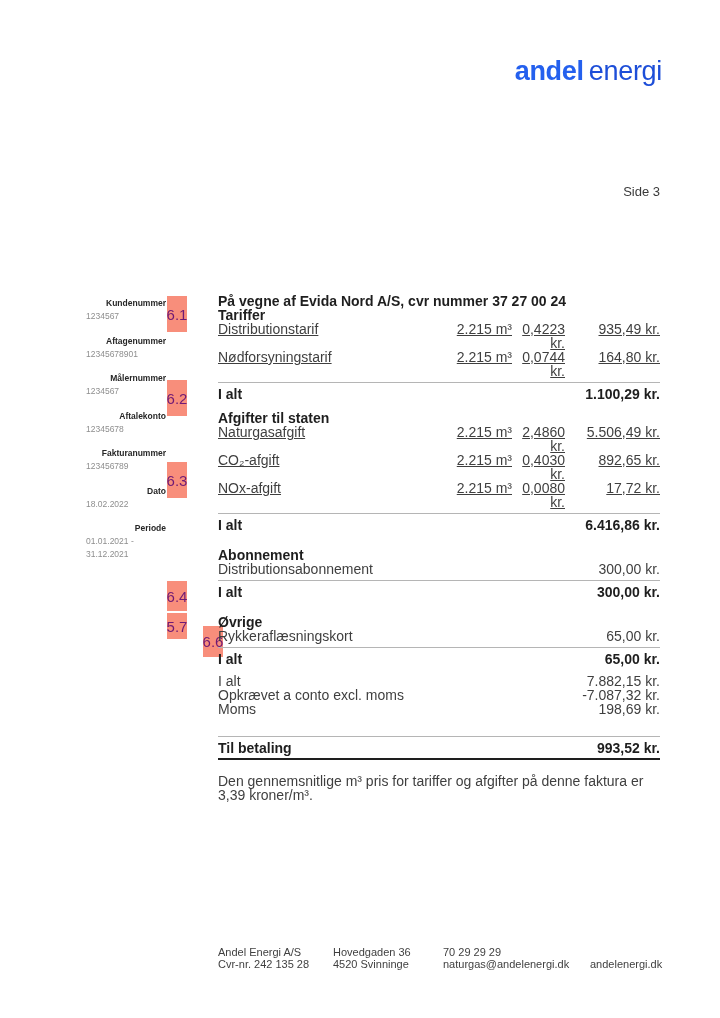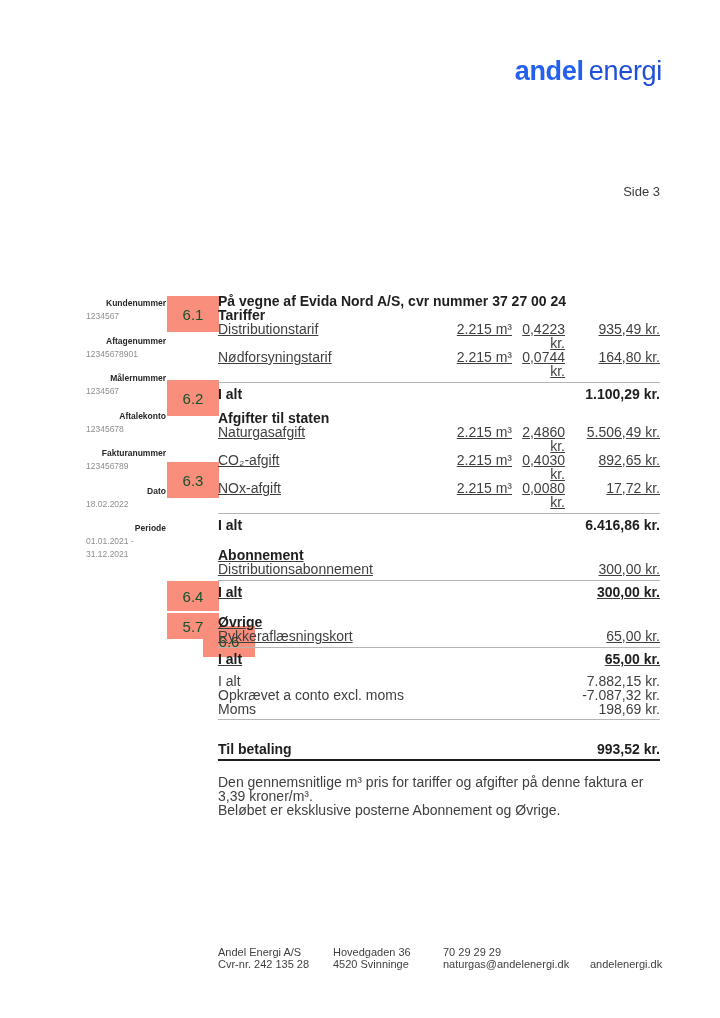--- a/index.html
+++ b/index.html
@@ -48,24 +48,24 @@
     line-height: 13px;
   }
   .meta-group { margin-bottom: 11.5px; }
   .meta-label { font-weight: 700; color: #262626; text-align: right; }
   .meta-value { color: #8e8e8e; }
 
   
   .marker {
     position: absolute;
     left: 167px;
-    width: 52px;
+    width: 20px;
     height: 36px;
     background: #f88e7b;
-    color: #14532d;
+    color: #701a75;
     font-size: 15px;
     display: flex;
     align-items: center;
     justify-content: center;
   }
   .m1 { top: 296px; }
   .m2 { top: 380px; }
   .m3 { top: 462px; }
   .m4 { top: 581px; height: 30px; }
   .m5 { top: 613px; height: 26px; }
@@ -93,27 +93,27 @@
   }
   .row2 .num { text-align: right; }
   .total-row {
     margin-top: 4px;
     border-top: 1px solid #b5b5b5;
     padding-top: 4px;
     font-weight: 700;
     color: #1e1e1e;
   }
   .sec-gap-sm { margin-top: 10px; }
-  .sec-gap-md { margin-top: 16px; text-decoration: underline; }
+  .sec-gap-md { margin-top: 16px; }
   .summary-block { margin-top: 8px; }
   .due-row {
-    margin-top: 3px;
+    margin-top: 20px;
     border-top: 1px solid #b5b5b5;
     border-bottom: 2px solid #1e1e1e;
-    padding-top: 22px;
+    padding-top: 4px;
     padding-bottom: 3px;
     font-weight: 700;
     color: #1e1e1e;
   }
   .note { margin-top: 14px; }
   .note span { display: block; }
 
   
   .footer {
     position: absolute;
@@ -269,21 +269,20 @@
       </div>
 
       <div class="row2 due-row">
         <span>Til betaling</span>
         <span class="num">993,52 kr.</span>
       </div>
     </div>
 
     <div class="note">
       <span>Den gennemsnitlige m³ pris for tariffer og afgifter på denne faktura er 3,39 kroner/m³.</span>
-      <span>Beløbet er eksklusive posterne Abonnement og Øvrige.</span>
     </div>
 
   </div>
 
   <div class="footer">
     <div class="col">
       <span>Andel Energi A/S</span>
       <span>Cvr-nr. 242 135 28</span>
     </div>
     <div class="col">

